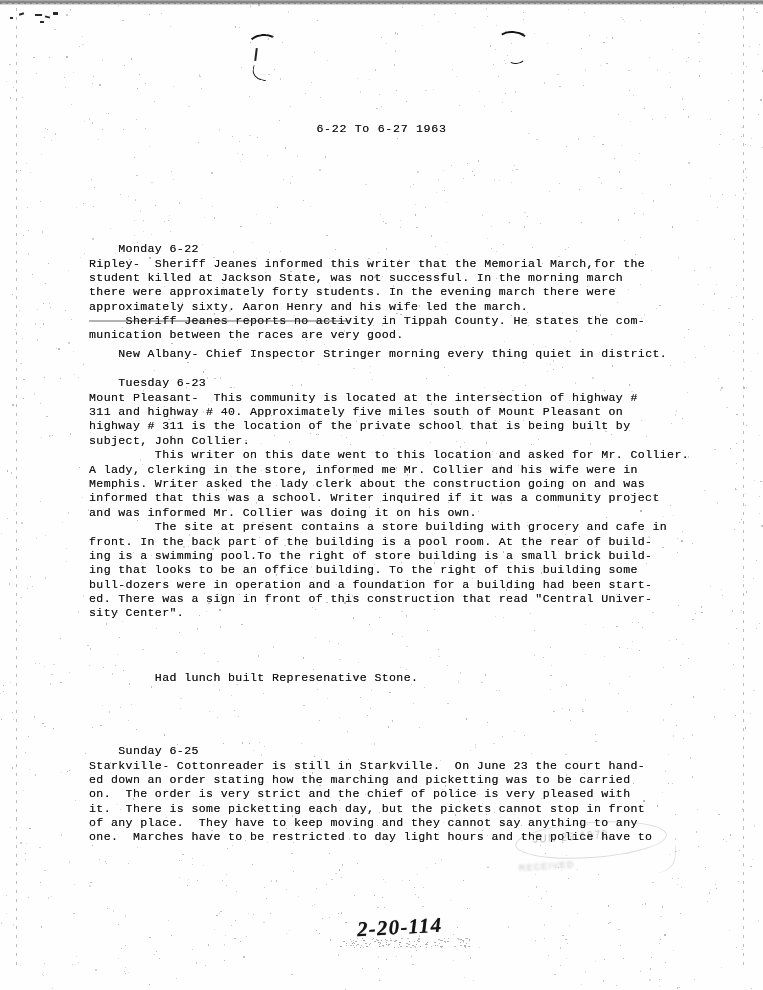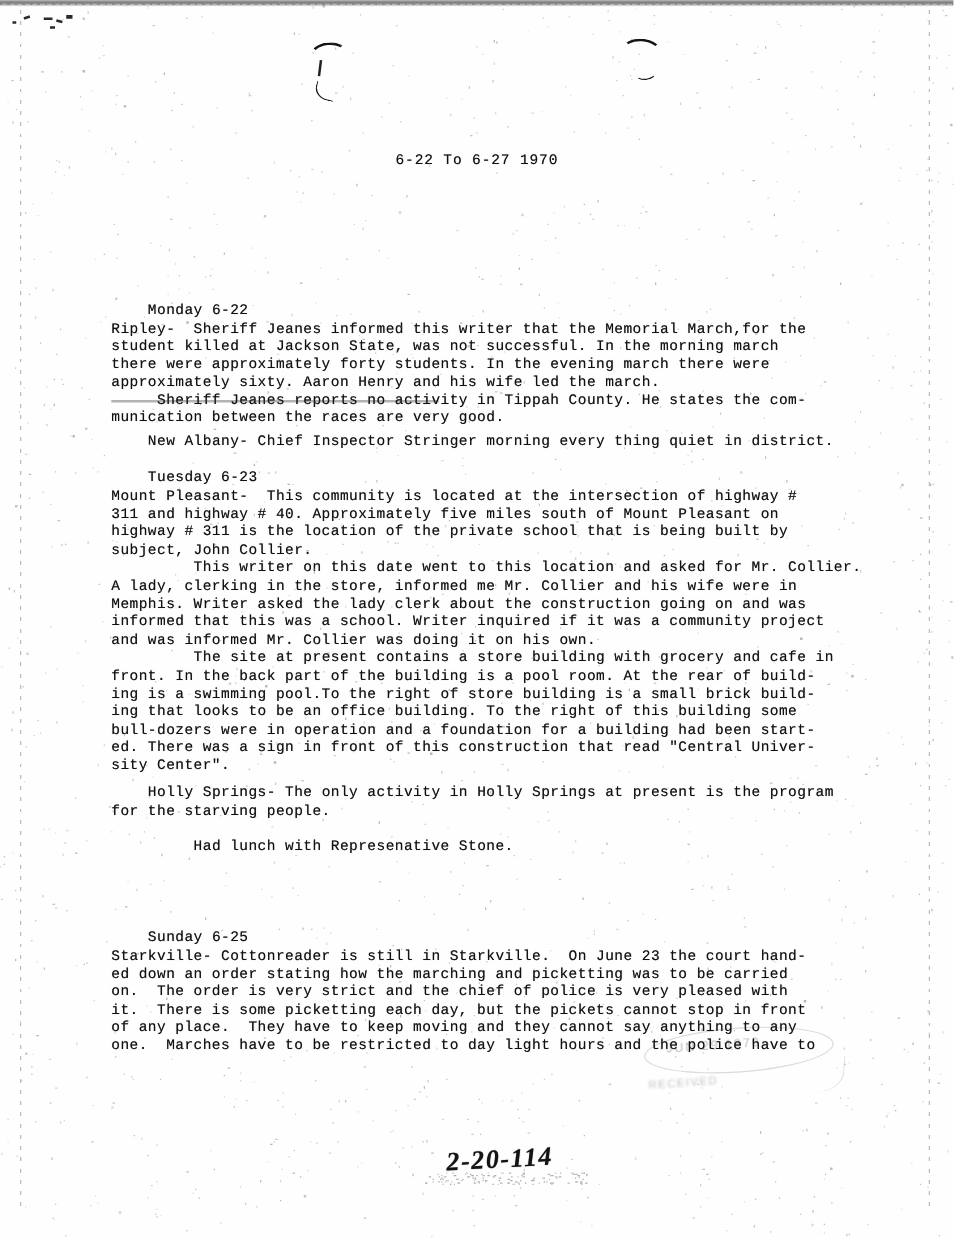--- a/index.html
+++ b/index.html
@@ -240,21 +240,21 @@
       <i></i>
   </div>
 
   <div class="arc" id="arc1"></div>
   <div id="arc1b"></div>
   <div id="arc1c"></div>
   <div class="arc" id="arc2"></div>
   <div id="arc2b"></div>
 
   <div class="typed" id="hdr">
-    <span class="l l2">6-22 To 6-27 1970</span>
+    <span class="l l2">6-22 To 6-27 1963</span>
   </div>
 
   <div class="typed blk" id="b-mon">
     <span>Monday 6-22</span>
 <span>Ripley-  Sheriff Jeanes informed this writer that the Memorial March,for the
 student killed at Jackson State, was not successful. In the morning march
 there were approximately forty students. In the evening march there were
 approximately sixty. Aaron Henry and his wife led the march.
      Sheriff Jeanes reports no activity in Tippah County. He states the com-
 munication between the races are very good.</span>
@@ -285,27 +285,23 @@
   </div>
 
   <div class="typed blk" id="b-writer">
     <span>     This writer on this date went to this location and asked for Mr. Collier.
 A lady, clerking in the store, informed me Mr. Collier and his wife were in
 Memphis. Writer asked the lady clerk about the construction going on and was
 informed that this was a school. Writer inquired if it was a community project
 and was informed Mr. Collier was doing it on his own.</span>
   </div>
 
-  <div class="typed blk" id="b-holly">
-    <span>Holly Springs- The only activity in Holly Springs at present is the program
-for the starving people.</span>
-  </div>
 
   <div class="typed blk" id="b-lunch">
-    <span>     Had lunch with Represenative Stone.</span>
+    <span>     Had lunch built Represenative Stone.</span>
   </div>
 
 
   <div class="typed blk" id="b-thu">
     <span>Sunday 6-25</span>
 <span>Starkville- Cottonreader is still in Starkville.  On June 23 the court hand-
 ed down an order stating how the marching and picketting was to be carried
 on.  The order is very strict and the chief of police is very pleased with
 it.  There is some picketting each day, but the pickets cannot stop in front
 of any place.  They have to keep moving and they cannot say anything to any

